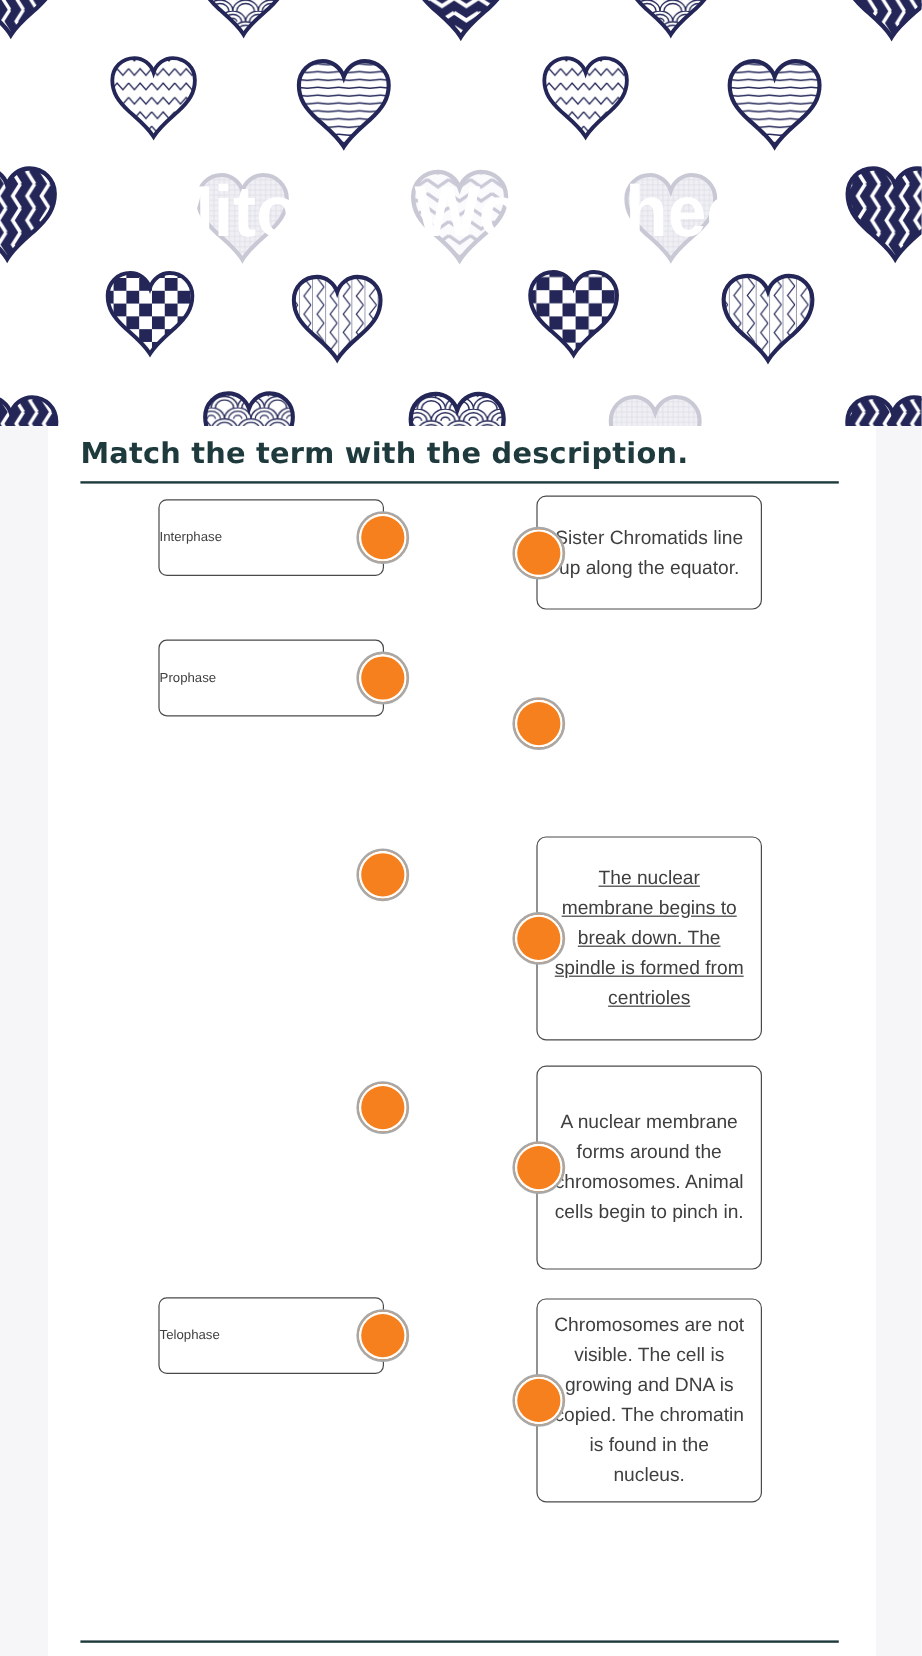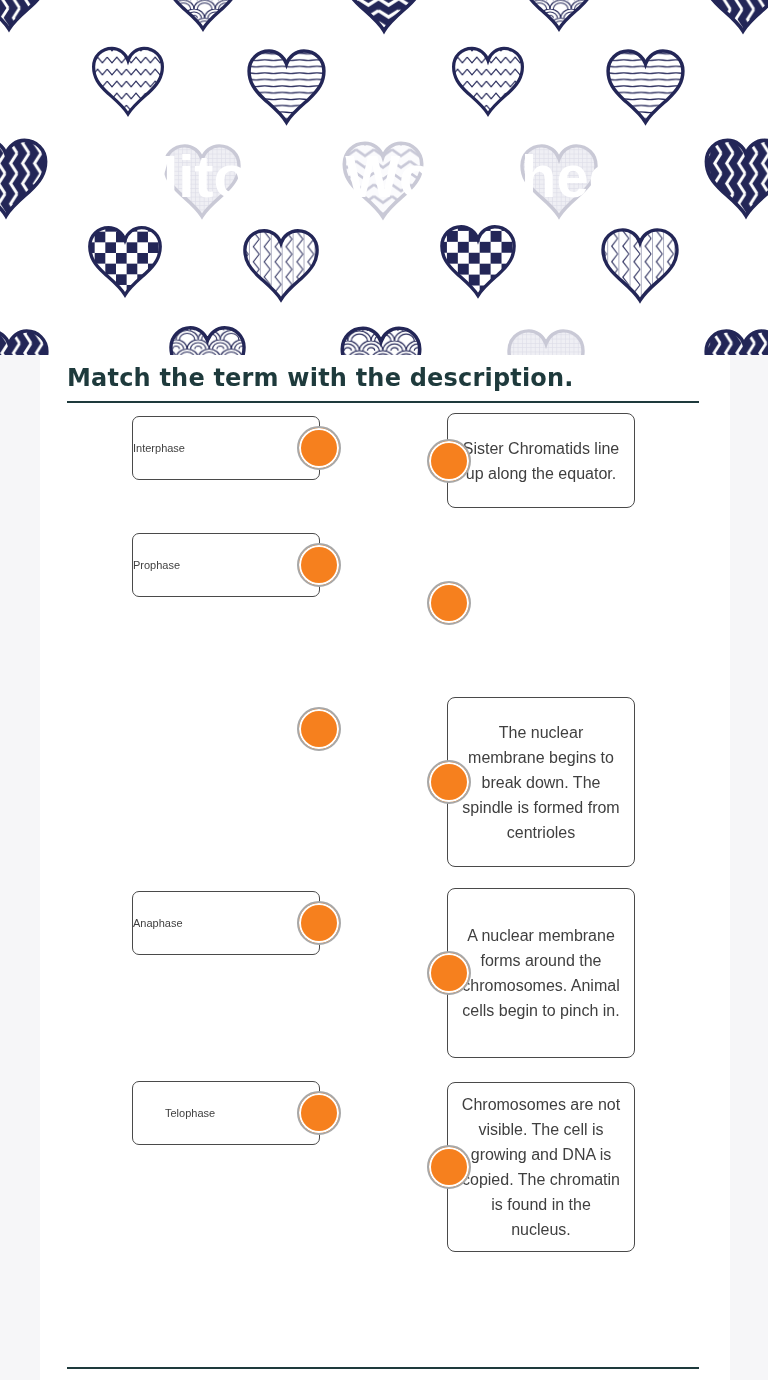--- a/index.html
+++ b/index.html
@@ -150,34 +150,31 @@
   <div id="match-area">
       <div class="term-box" style="left: 92px; top: 61px; width: 188px; height: 64px;">
         <span>Interphase</span>
       </div>
       <div class="connector" style="left: 257px; top: 71px;"></div>
       <div class="term-box" style="left: 92px; top: 178px; width: 188px; height: 64px;">
         <span>Prophase</span>
       </div>
       <div class="connector" style="left: 257px; top: 188px;"></div>
       <div class="connector" style="left: 257px; top: 352px;"></div>
-      <div class="term-box" style="left: 92px; top: 536px; width: 188px; height: 64px;">
-        <span>Anaphase</span>
-      </div>
       <div class="connector" style="left: 257px; top: 546px;"></div>
-      <div class="term-box" style="left: 92px; top: 726px; width: 188px; height: 64px; padding-left: 32px;">
+      <div class="term-box" style="left: 92px; top: 726px; width: 188px; height: 64px;">
         <span>Telophase</span>
       </div>
       <div class="connector" style="left: 257px; top: 736px;"></div>
       <div class="desc-box" style="left: 407px; top: 58px; width: 188px; height: 95px;">
         <span>Sister Chromatids line up along the equator.</span>
       </div>
       <div class="connector" style="left: 387px; top: 83.5px;"></div>
       <div class="connector" style="left: 387px; top: 225.5px;"></div>
-      <div class="desc-box" style="left: 407px; top: 342px; width: 188px; height: 170px;">
+      <div class="desc-box" style="left: 407px; top: 342px; width: 188px; height: 170px; text-decoration: underline;">
         <span>The nuclear membrane begins to break down. The spindle is formed from centrioles</span>
       </div>
       <div class="connector" style="left: 387px; top: 405px;"></div>
       <div class="desc-box" style="left: 407px; top: 533px; width: 188px; height: 170px;">
         <span>A nuclear membrane forms around the chromosomes. Animal cells begin to pinch in.</span>
       </div>
       <div class="connector" style="left: 387px; top: 596px;"></div>
       <div class="desc-box" style="left: 407px; top: 727px; width: 188px; height: 170px;">
         <span>Chromosomes are not visible. The cell is growing and DNA is copied. The chromatin is found in the nucleus.</span>
       </div>

